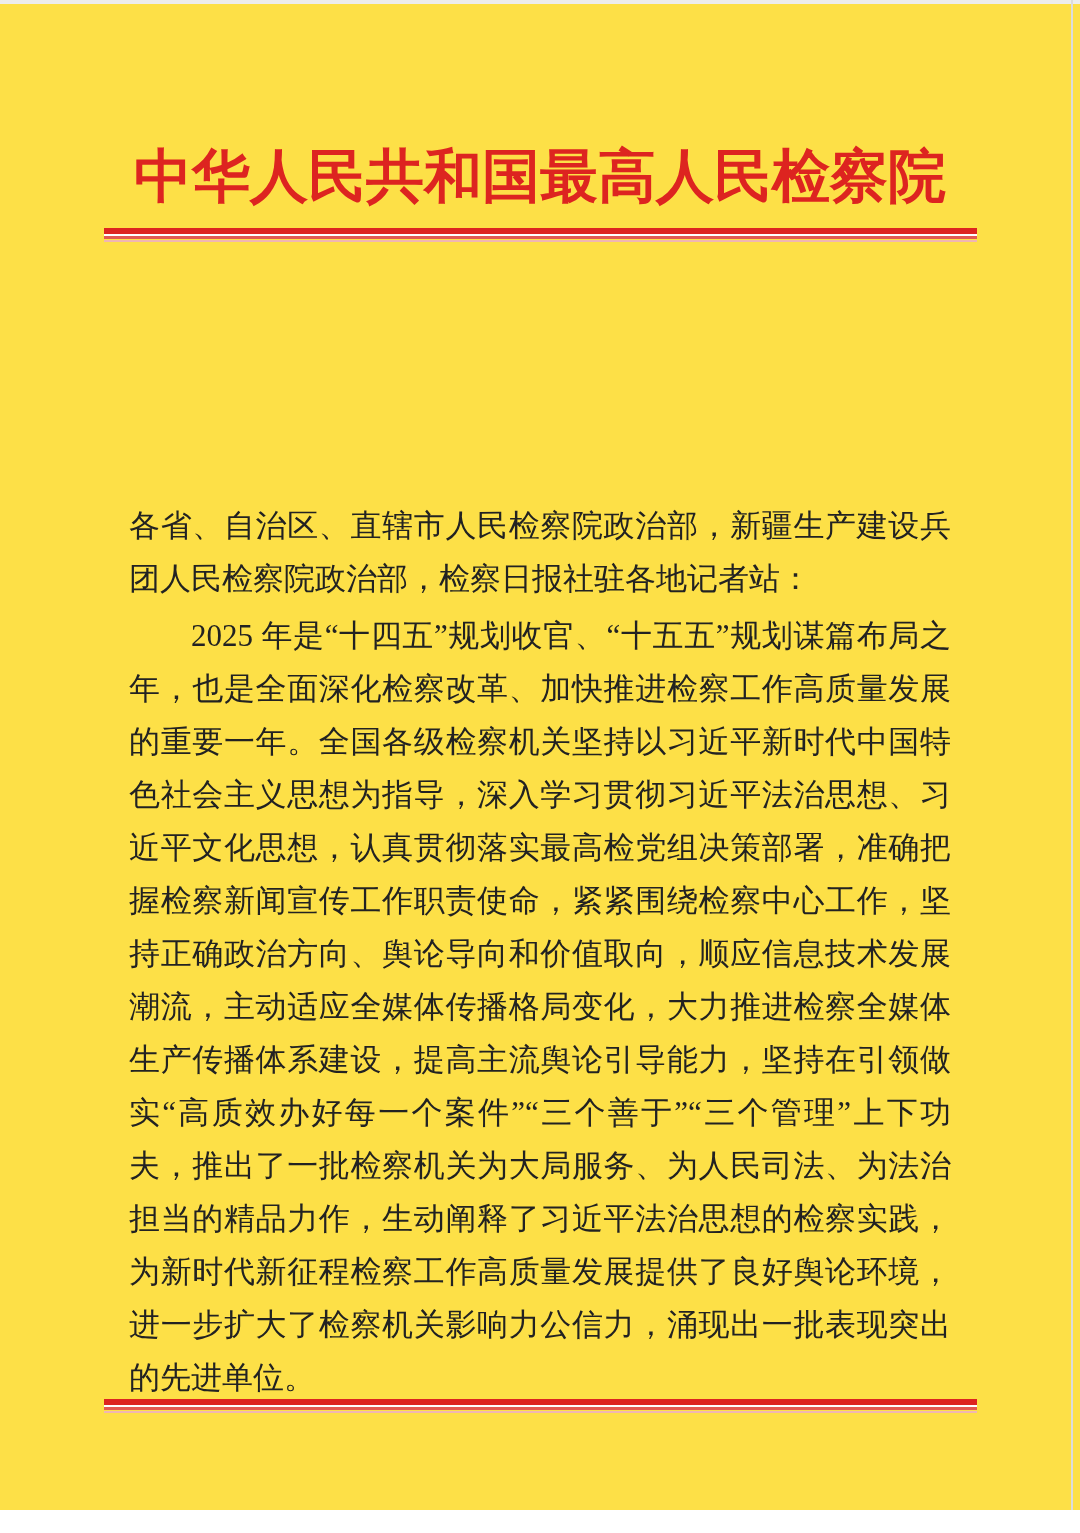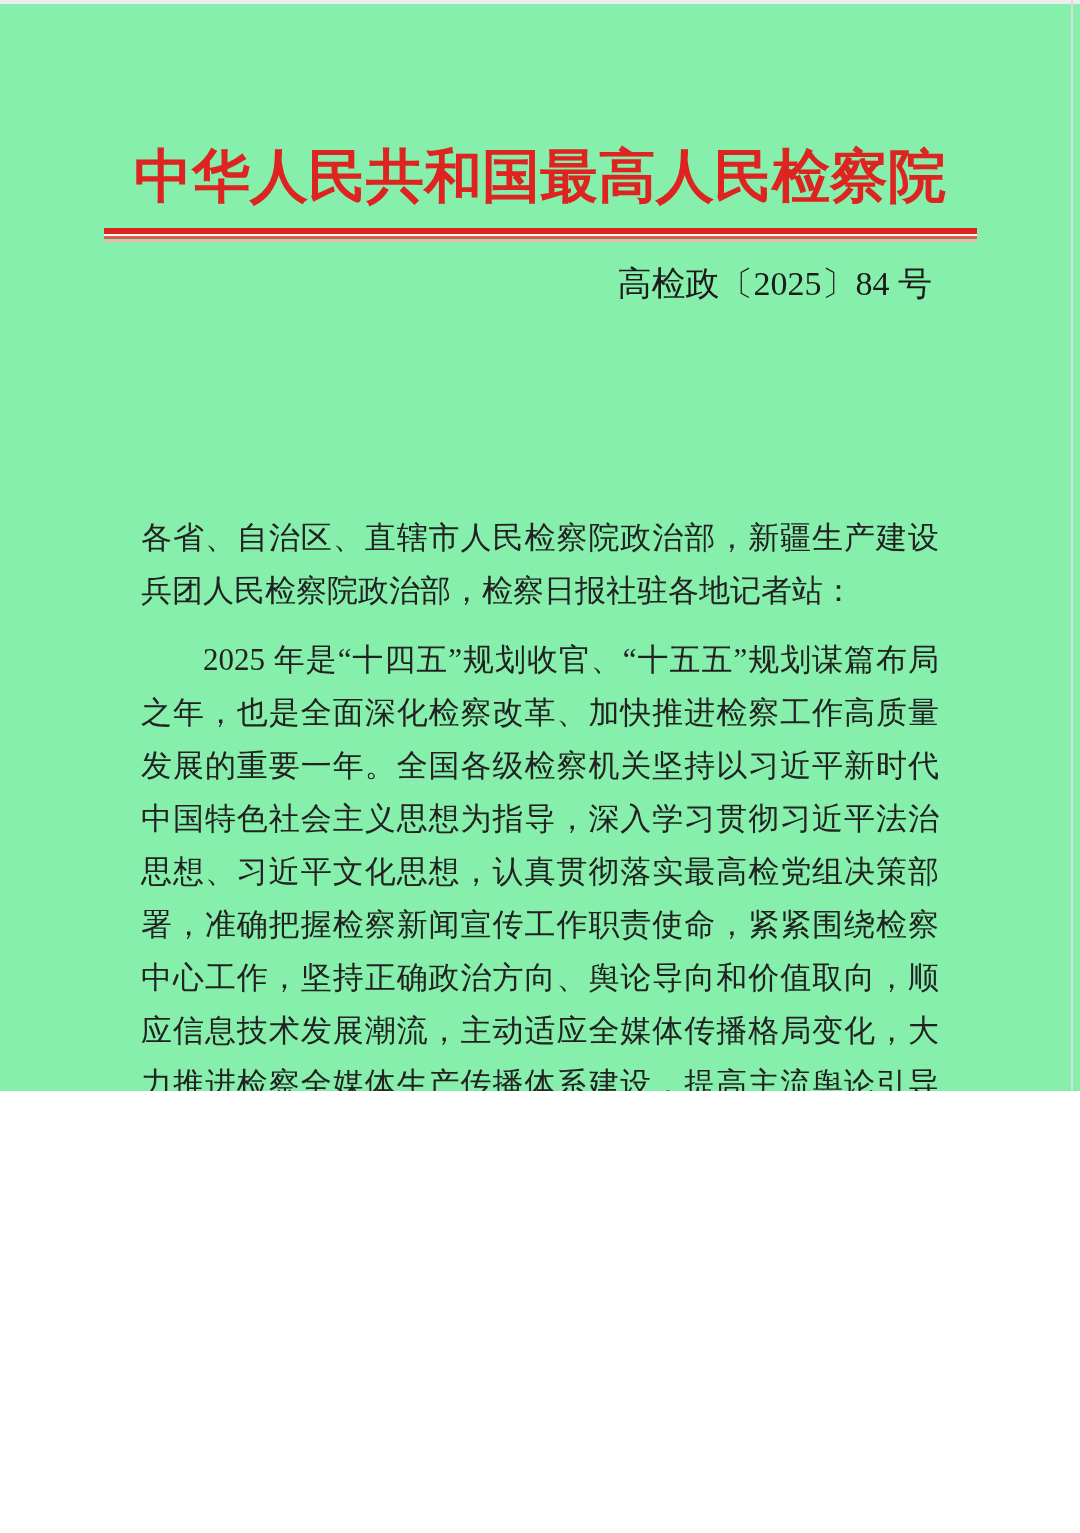--- a/index.html
+++ b/index.html
@@ -3,22 +3,22 @@
 <meta charset="utf-8">
 <style>
   html, body {
     margin: 0;
     padding: 0;
     background: #ffffff;
   }
   .page {
     position: relative;
     width: 1080px;
-    height: 1091px;
-    background: #86efac;
+    height: 1510px;
+    background: #fde047;
     overflow: hidden;
     font-family: "Liberation Serif", "DejaVu Serif", serif;
     color: var(--text-black, #1c1c1c);
   }
   .edge-top {
     position: absolute;
     top: 0; left: 0;
     width: 100%; height: 4px;
     background: var(--edge-gray, #ededed);
   }
@@ -96,21 +96,21 @@
     left: 125px;
     width: 830px;
     height: 902px;
     overflow: hidden;
     font-size: 31px;
     line-height: 53px;
     text-align: justify;
     color: #222222;
   }
   .doc-body p {
-    margin: 16px;
+    margin: 4px;
     padding: 0;
   }
   .doc-body p.para {
     text-indent: 2em;
   }
 </style>
 </head>
 <body>
 
 <div class="page">
@@ -120,21 +120,20 @@
 
   <h1 class="letterhead">中华人民共和国最高人民检察院</h1>
 
   <div class="red-rule top">
     <div class="rule-thick"></div>
     <div class="rule-gap"></div>
     <div class="rule-mid"></div>
     <div class="rule-pale"></div>
   </div>
 
-  <div class="doc-number">高检政〔2025〕84 号</div>
 
 
   <div class="doc-body">
     <p class="salutation">各省、自治区、直辖市人民检察院政治部，新疆生产建设兵团人民检察院政治部，检察日报社驻各地记者站：</p>
     <p class="para">2025 年是“十四五”规划收官、“十五五”规划谋篇布局之年，也是全面深化检察改革、加快推进检察工作高质量发展的重要一年。全国各级检察机关坚持以习近平新时代中国特色社会主义思想为指导，深入学习贯彻习近平法治思想、习近平文化思想，认真贯彻落实最高检党组决策部署，准确把握检察新闻宣传工作职责使命，紧紧围绕检察中心工作，坚持正确政治方向、舆论导向和价值取向，顺应信息技术发展潮流，主动适应全媒体传播格局变化，大力推进检察全媒体生产传播体系建设，提高主流舆论引导能力，坚持在引领做实“高质效办好每一个案件”“三个善于”“三个管理”上下功夫，推出了一批检察机关为大局服务、为人民司法、为法治担当的精品力作，生动阐释了习近平法治思想的检察实践，为新时代新征程检察工作高质量发展提供了良好舆论环境，进一步扩大了检察机关影响力公信力，涌现出一批表现突出的先进单位。</p>
     <p class="para">为进一步弘扬先进、凝聚力量、鼓舞士气、推动工作，综合</p>
   </div>
 
   <div class="red-rule bottom">
     <div class="rule-thick"></div>

